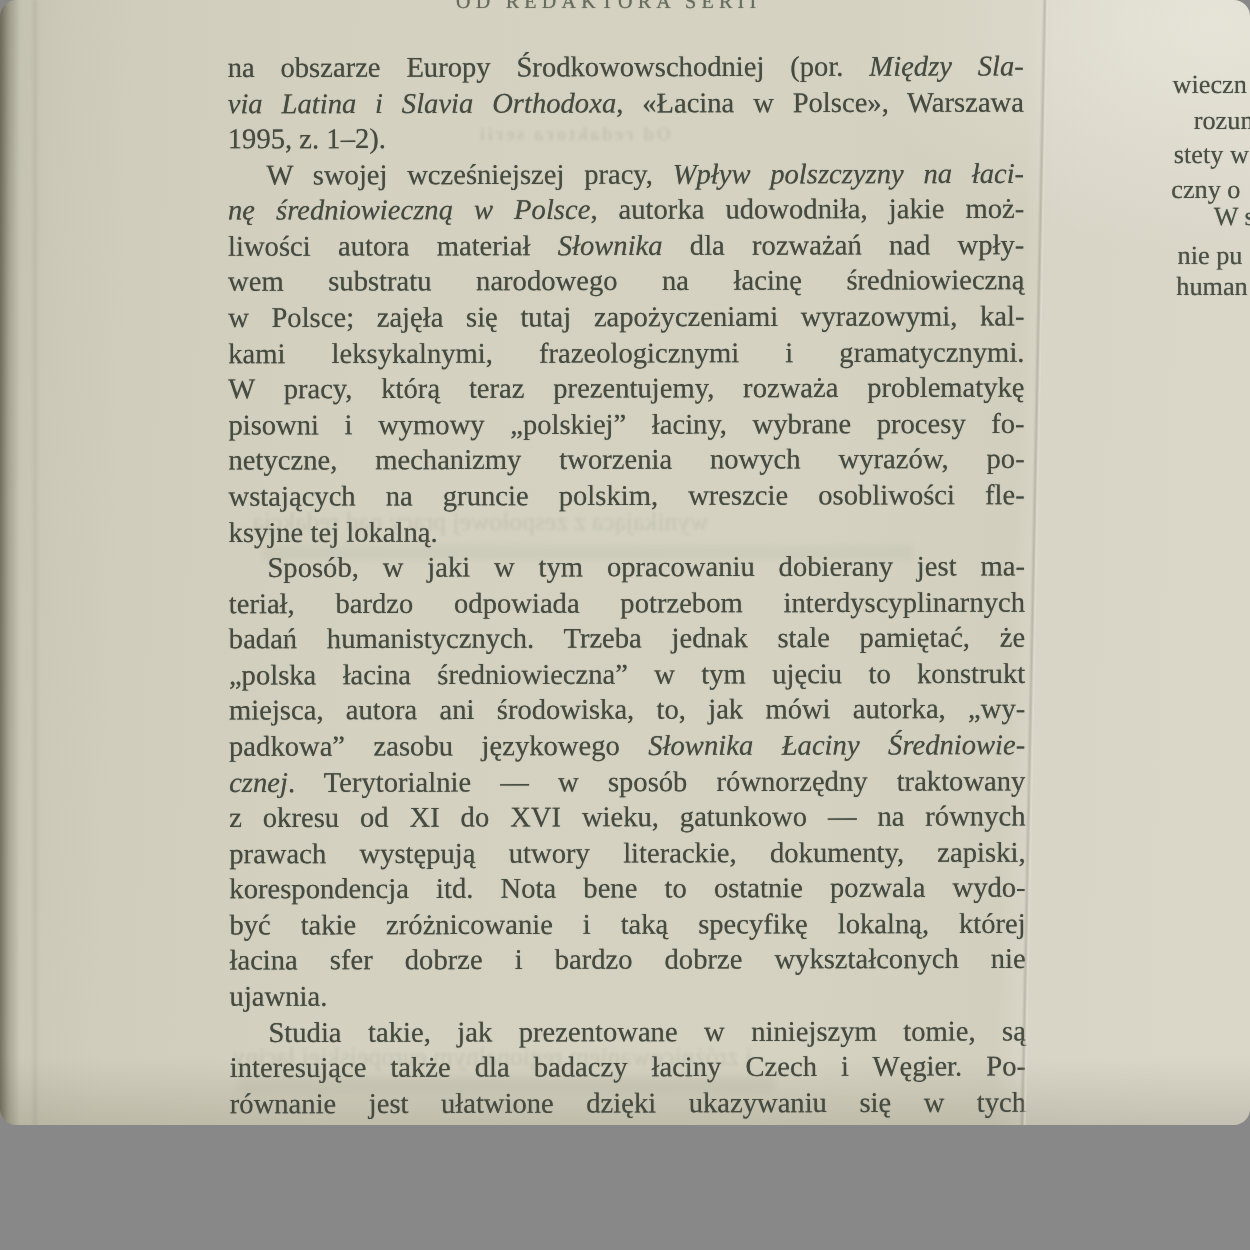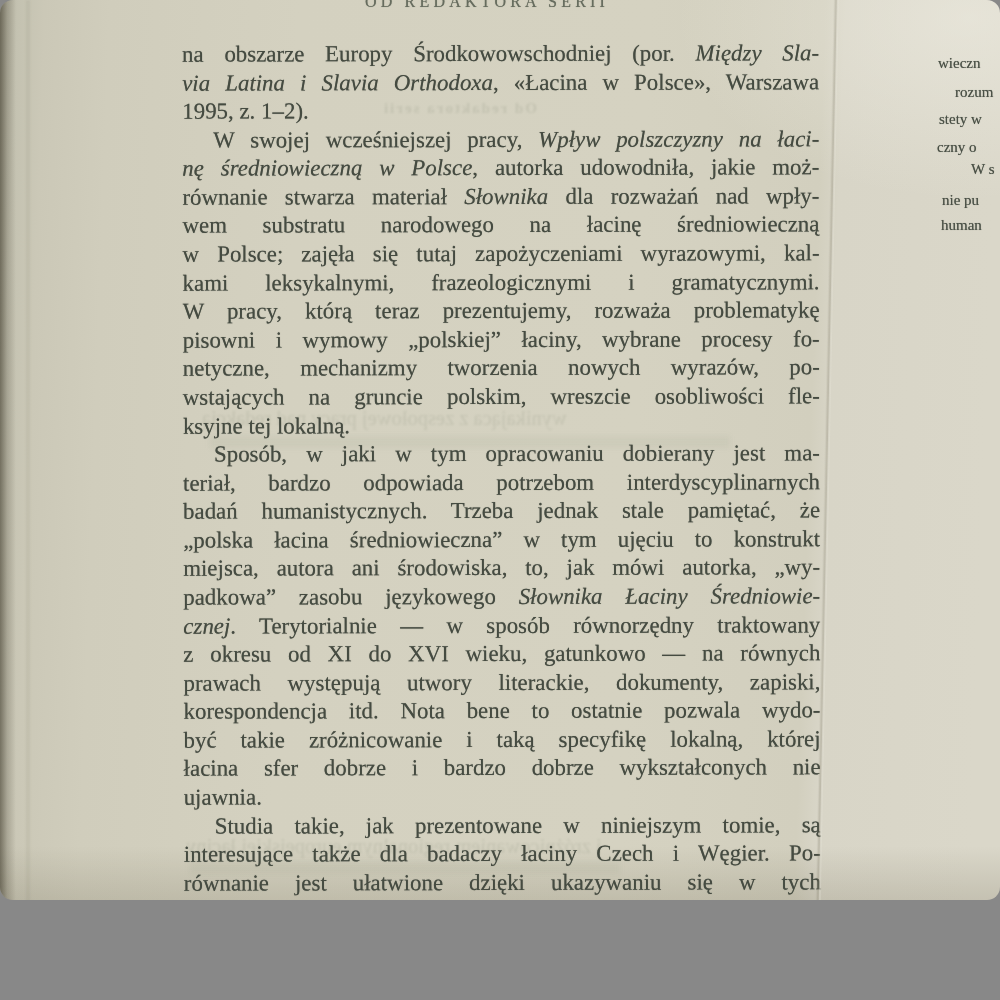--- a/index.html
+++ b/index.html
@@ -47,21 +47,21 @@
   .line{
     height:28.58px;line-height:28.58px;
     text-align:justify;text-align-last:justify;
     white-space:normal;overflow:visible;
   }
   .line.indent{padding-left:31px;}
   .line.endline{text-align:right;text-align-last:left;}
   .it{font-style:italic;}
   
   .facing{
-    position:absolute;white-space:nowrap;color:#4a5046;font-size:15px;
+    position:absolute;white-space:nowrap;color:#4a5046;font-size:21px;
     text-shadow:0 0 0.7px rgba(74,80,70,0.75);
   }
   .f0{left:938px;top:55px;}
   .f1{left:955px;top:84px;}
   .f2{left:939px;top:111px;}
   .f3{left:937px;top:139px;}
   .f4{left:971px;top:161px;}
   .f5{left:942px;top:192px;}
   .f6{left:941px;top:217px;}
   
@@ -93,21 +93,21 @@
   <div class="smudge s2"></div>
 
   <div class="running-head">OD REDAKTORA SERII</div>
 
   <div class="text-block">
       <div class="line"><span>na obszarze Europy Środkowowschodniej (por. </span><span class="it">Między Sla-</span></div>
       <div class="line"><span class="it">via Latina i Slavia Orthodoxa</span><span>, «Łacina w Polsce», Warszawa</span></div>
       <div class="line endline"><span>1995, z. 1–2).</span></div>
       <div class="line indent"><span>W swojej wcześniejszej pracy, </span><span class="it">Wpływ polszczyzny na łaci-</span></div>
       <div class="line"><span class="it">nę średniowieczną w Polsce</span><span>, autorka udowodniła, jakie moż-</span></div>
-      <div class="line"><span>równanie stwarza materiał </span><span class="it">Słownika</span><span> dla rozważań nad wpły-</span></div>
+      <div class="line"><span>liwości autora materiał </span><span class="it">Słownika</span><span> dla rozważań nad wpły-</span></div>
       <div class="line"><span>wem substratu narodowego na łacinę średniowieczną</span></div>
       <div class="line"><span>w Polsce; zajęła się tutaj zapożyczeniami wyrazowymi, kal-</span></div>
       <div class="line"><span>kami leksykalnymi, frazeologicznymi i gramatycznymi.</span></div>
       <div class="line"><span>W pracy, którą teraz prezentujemy, rozważa problematykę</span></div>
       <div class="line"><span>pisowni i wymowy „polskiej” łaciny, wybrane procesy fo-</span></div>
       <div class="line"><span>netyczne, mechanizmy tworzenia nowych wyrazów, po-</span></div>
       <div class="line"><span>wstających na gruncie polskim, wreszcie osobliwości fle-</span></div>
       <div class="line endline"><span>ksyjne tej lokalną.</span></div>
       <div class="line indent"><span>Sposób, w jaki w tym opracowaniu dobierany jest ma-</span></div>
       <div class="line"><span>teriał, bardzo odpowiada potrzebom interdyscyplinarnych</span></div>

